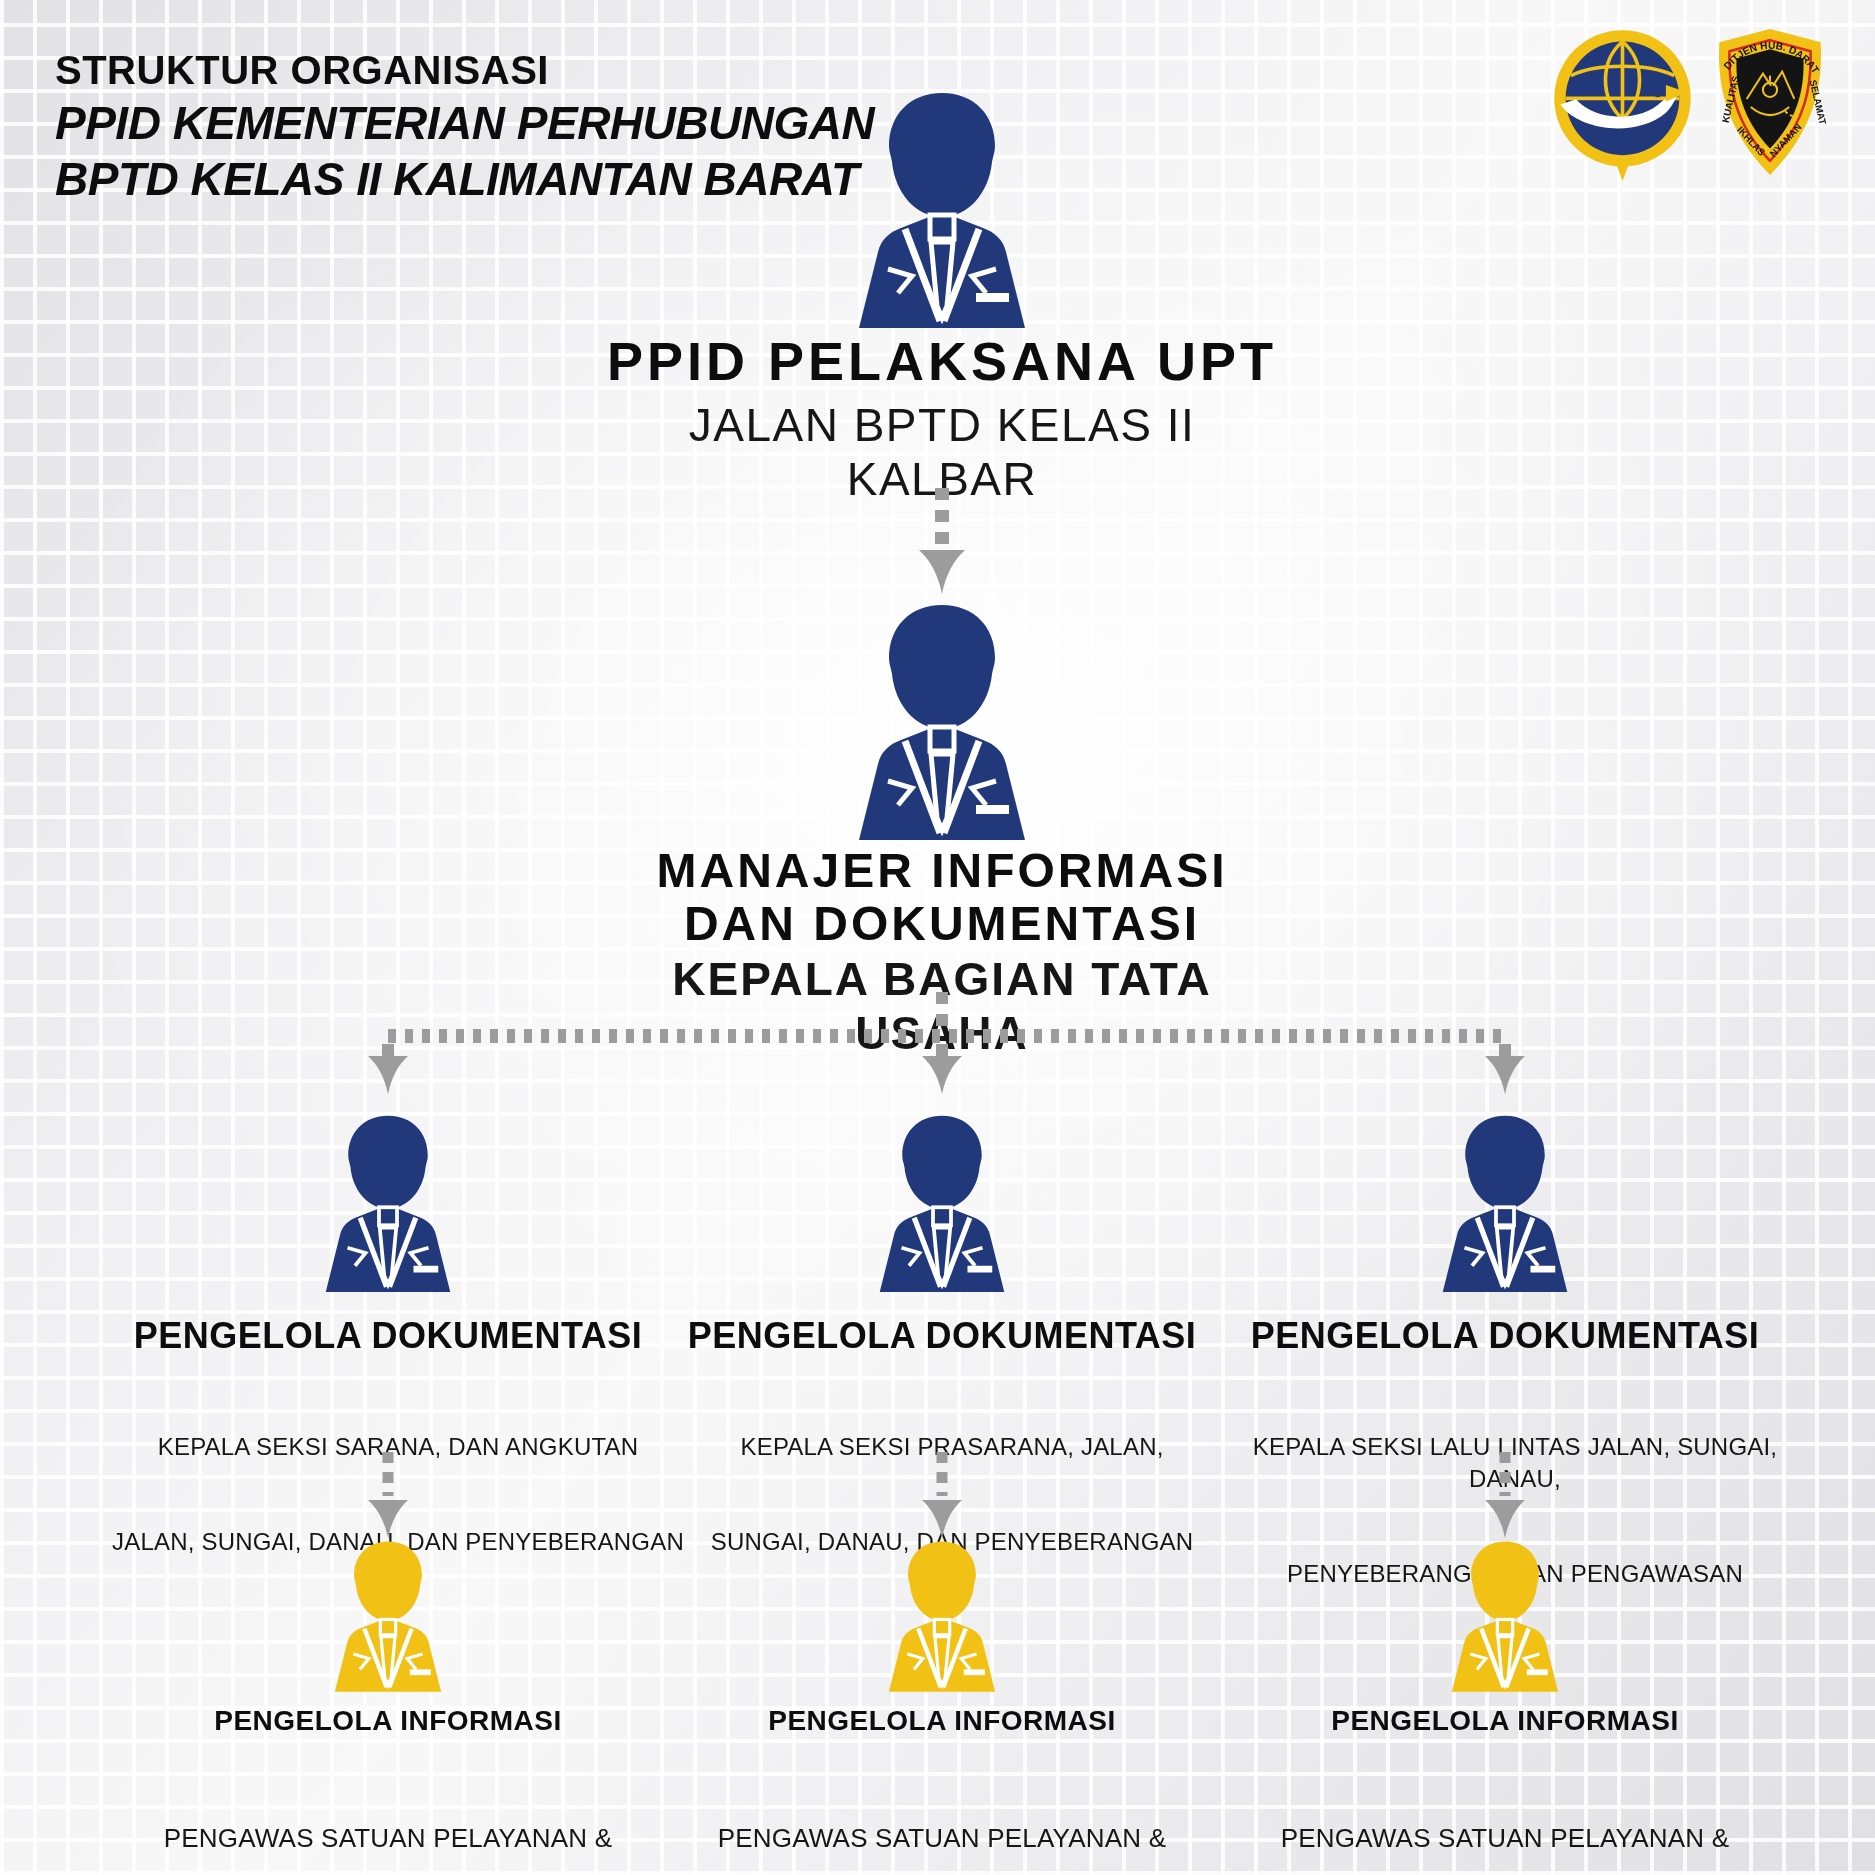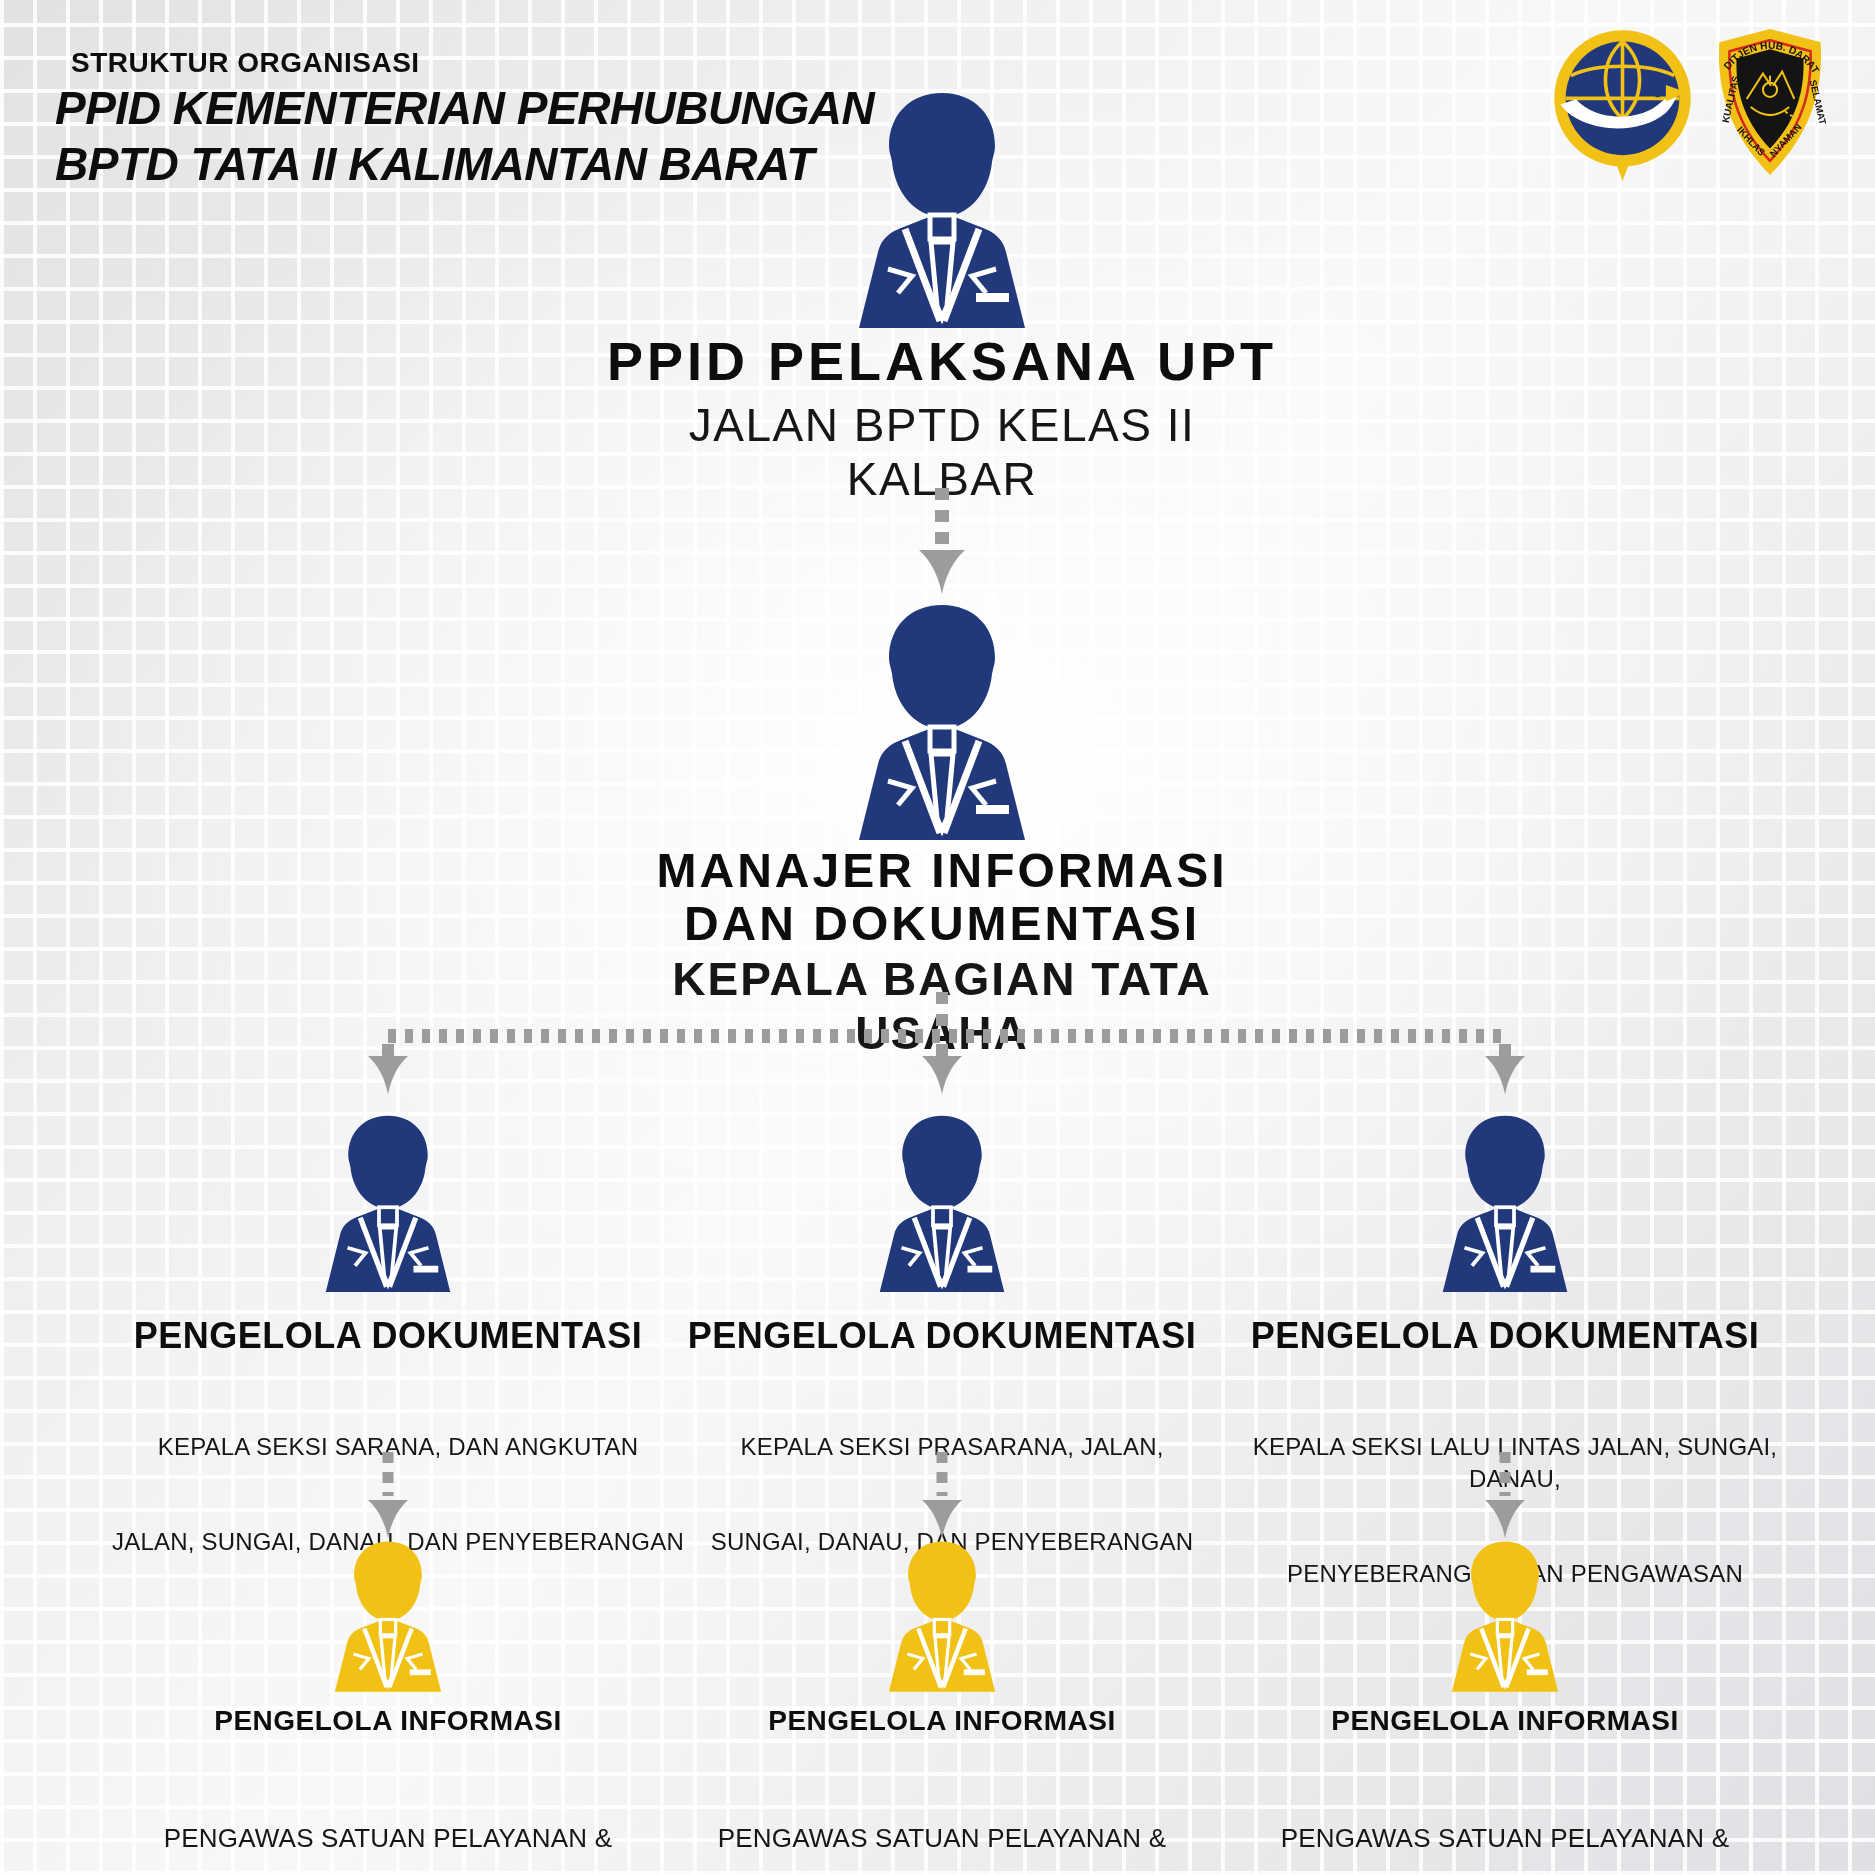--- a/index.html
+++ b/index.html
@@ -12,21 +12,21 @@
       repeating-linear-gradient(0deg, rgba(255,255,255,.85) 0 4px, rgba(255,255,255,0) 4px 33px),
       radial-gradient(ellipse 1250px 950px at 50% 40%, rgba(255,255,255,.95) 0%, rgba(255,255,255,0) 72%),
       linear-gradient(125deg,#e2e2e5 0%,#efeff1 28%,#f8f8f9 50%,#ededef 72%,#e0e0e4 100%);
   }
   .abs{position:absolute;}
   .cx{transform:translateX(-50%);}
   .center{text-align:center;}
   .heavy{font-weight:800;color:#0d0d0d;}
   .light{font-weight:400;color:#161616;white-space:pre-wrap;}
   .title-block{left:55px;top:46px;line-height:1.22;color:#0d0d0d;}
-  .title-l1{font-size:28px;font-weight:800;letter-spacing:.5px;margin-left:16px;}
+  .title-l1{font-size:40px;font-weight:800;letter-spacing:.5px;}
   .title-l23{font-size:46px;font-weight:800;font-style:italic;letter-spacing:-.5px;}
   .h1{font-size:54px;letter-spacing:4px;}
   .s1{font-size:46px;letter-spacing:1.5px;}
   .h2{font-size:48px;letter-spacing:3px;line-height:1.1;}
   .s2{font-size:46px;letter-spacing:2px;font-weight:bold;}
   .h3{font-size:36px;letter-spacing:.5px;}
   .s3{font-size:24px;line-height:1.32;letter-spacing:.2px;margin-left:10px;}
   .h4{font-size:28px;letter-spacing:.5px;}
   .s4{font-size:26px;line-height:1.32;letter-spacing:.2px;}
   .w700{width:700px;}
@@ -51,21 +51,21 @@
     </g>
     <path id="arrowhead" fill="#9C9C9C" d="M0,0 L46,0 C35,10 27,24 23,44 C19,24 11,10 0,0 Z"></path>
   </defs>
 </svg>
 
 <div class="canvas">
 
   <div class="abs title-block">
     <div class="title-l1">STRUKTUR ORGANISASI</div>
     <div class="title-l23">PPID KEMENTERIAN PERHUBUNGAN</div>
-    <div class="title-l23">BPTD TATA II KALIMANTAN BARAT</div>
+    <div class="title-l23">BPTD KELAS II KALIMANTAN BARAT</div>
   </div>
 
   <div class="abs" style="left:1550px;top:26px;">
     <svg width="145" height="155" viewBox="0 0 140 150">
       <circle cx="70" cy="70" r="66" fill="#F2C115"></circle>
       <path d="M62,128 L70,150 L79,126 Z" fill="#F2C115"></path>
       <circle cx="70" cy="70" r="55" fill="#21397B"></circle>
       <g stroke="#F2C115" stroke-width="3.5" fill="none">
         <path d="M70,15 C48,34 48,70 70,90"></path>
         <path d="M70,15 C92,34 92,70 70,90"></path>

